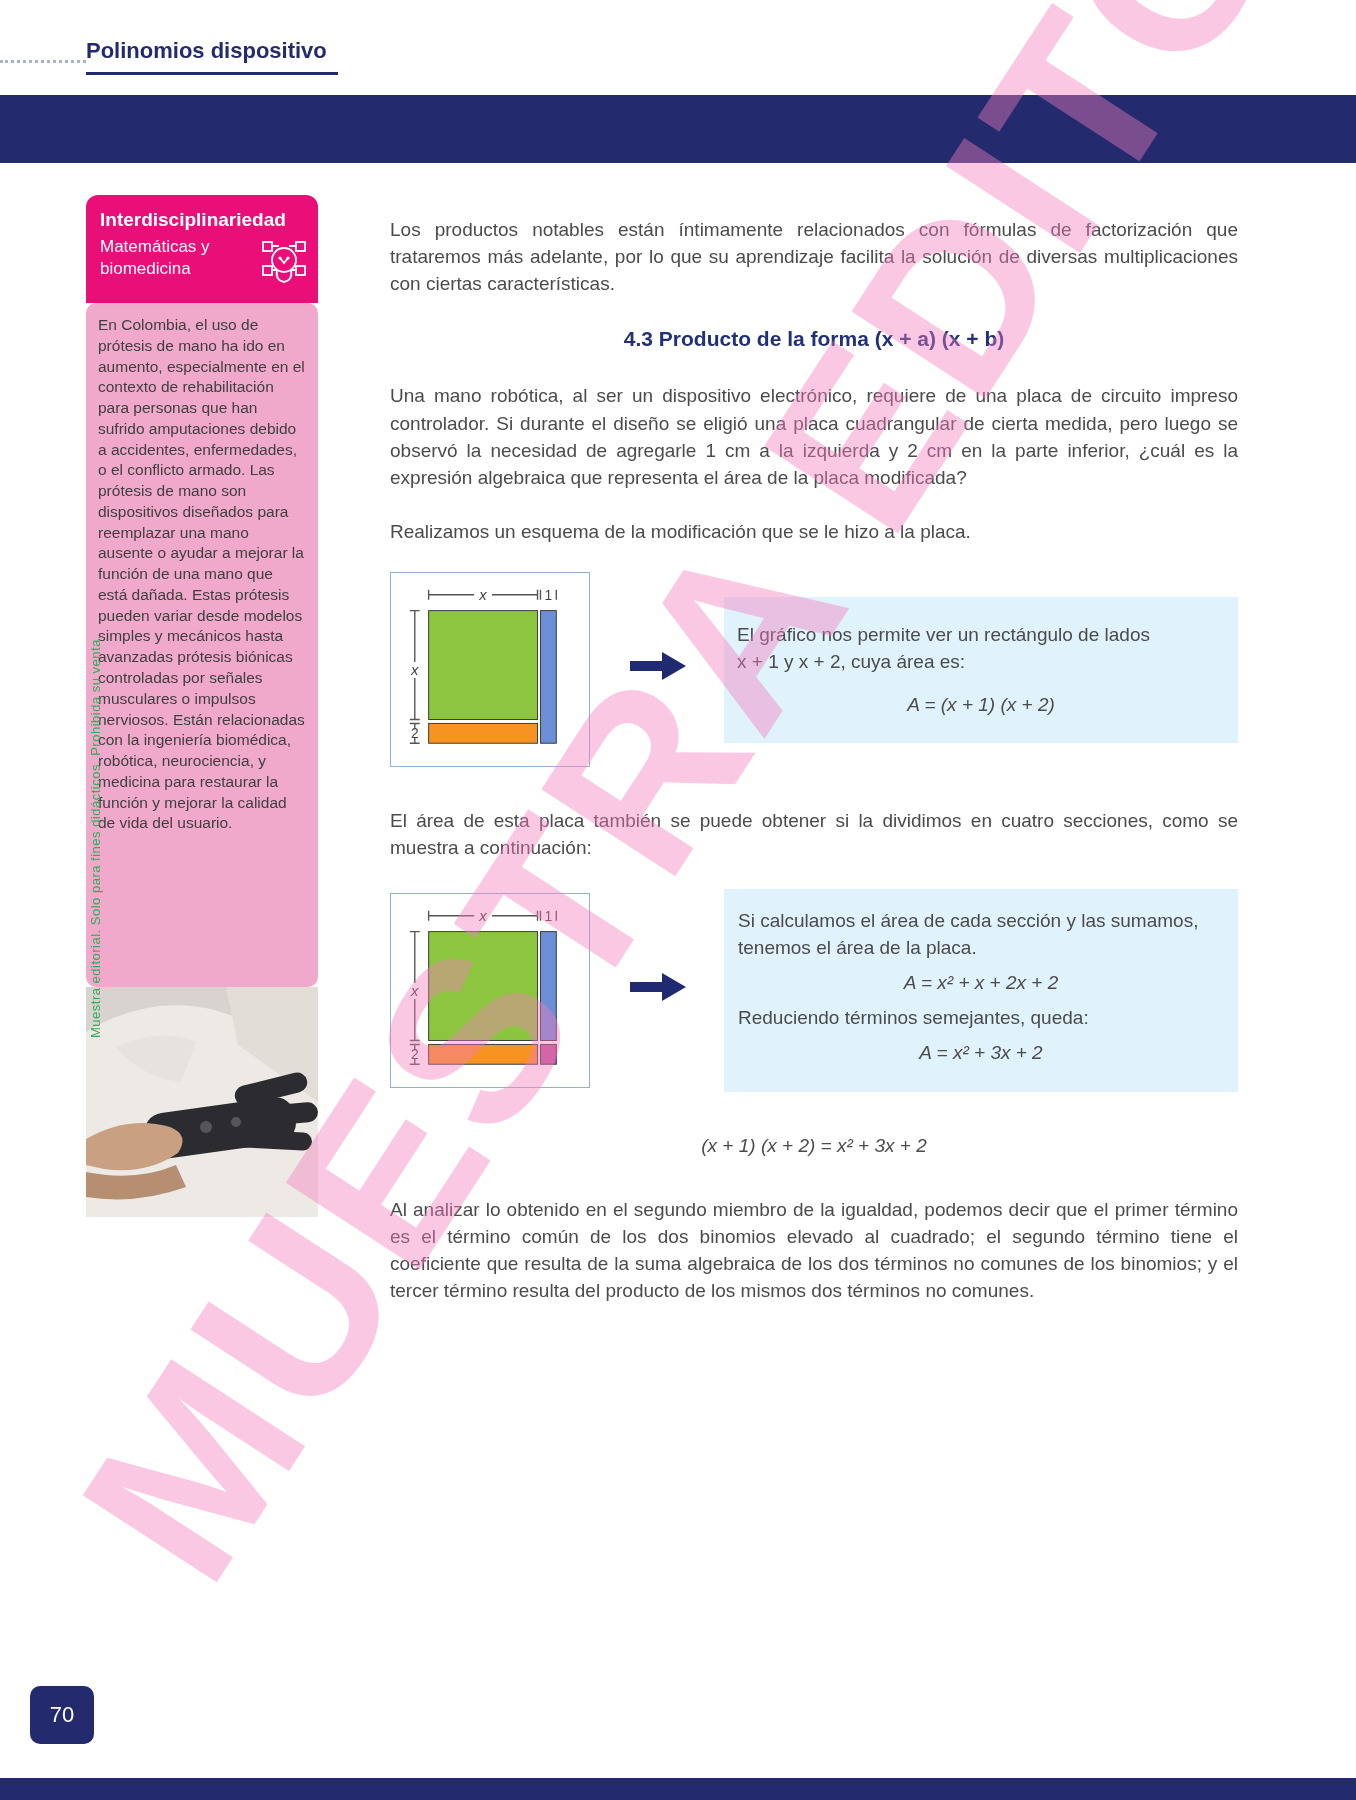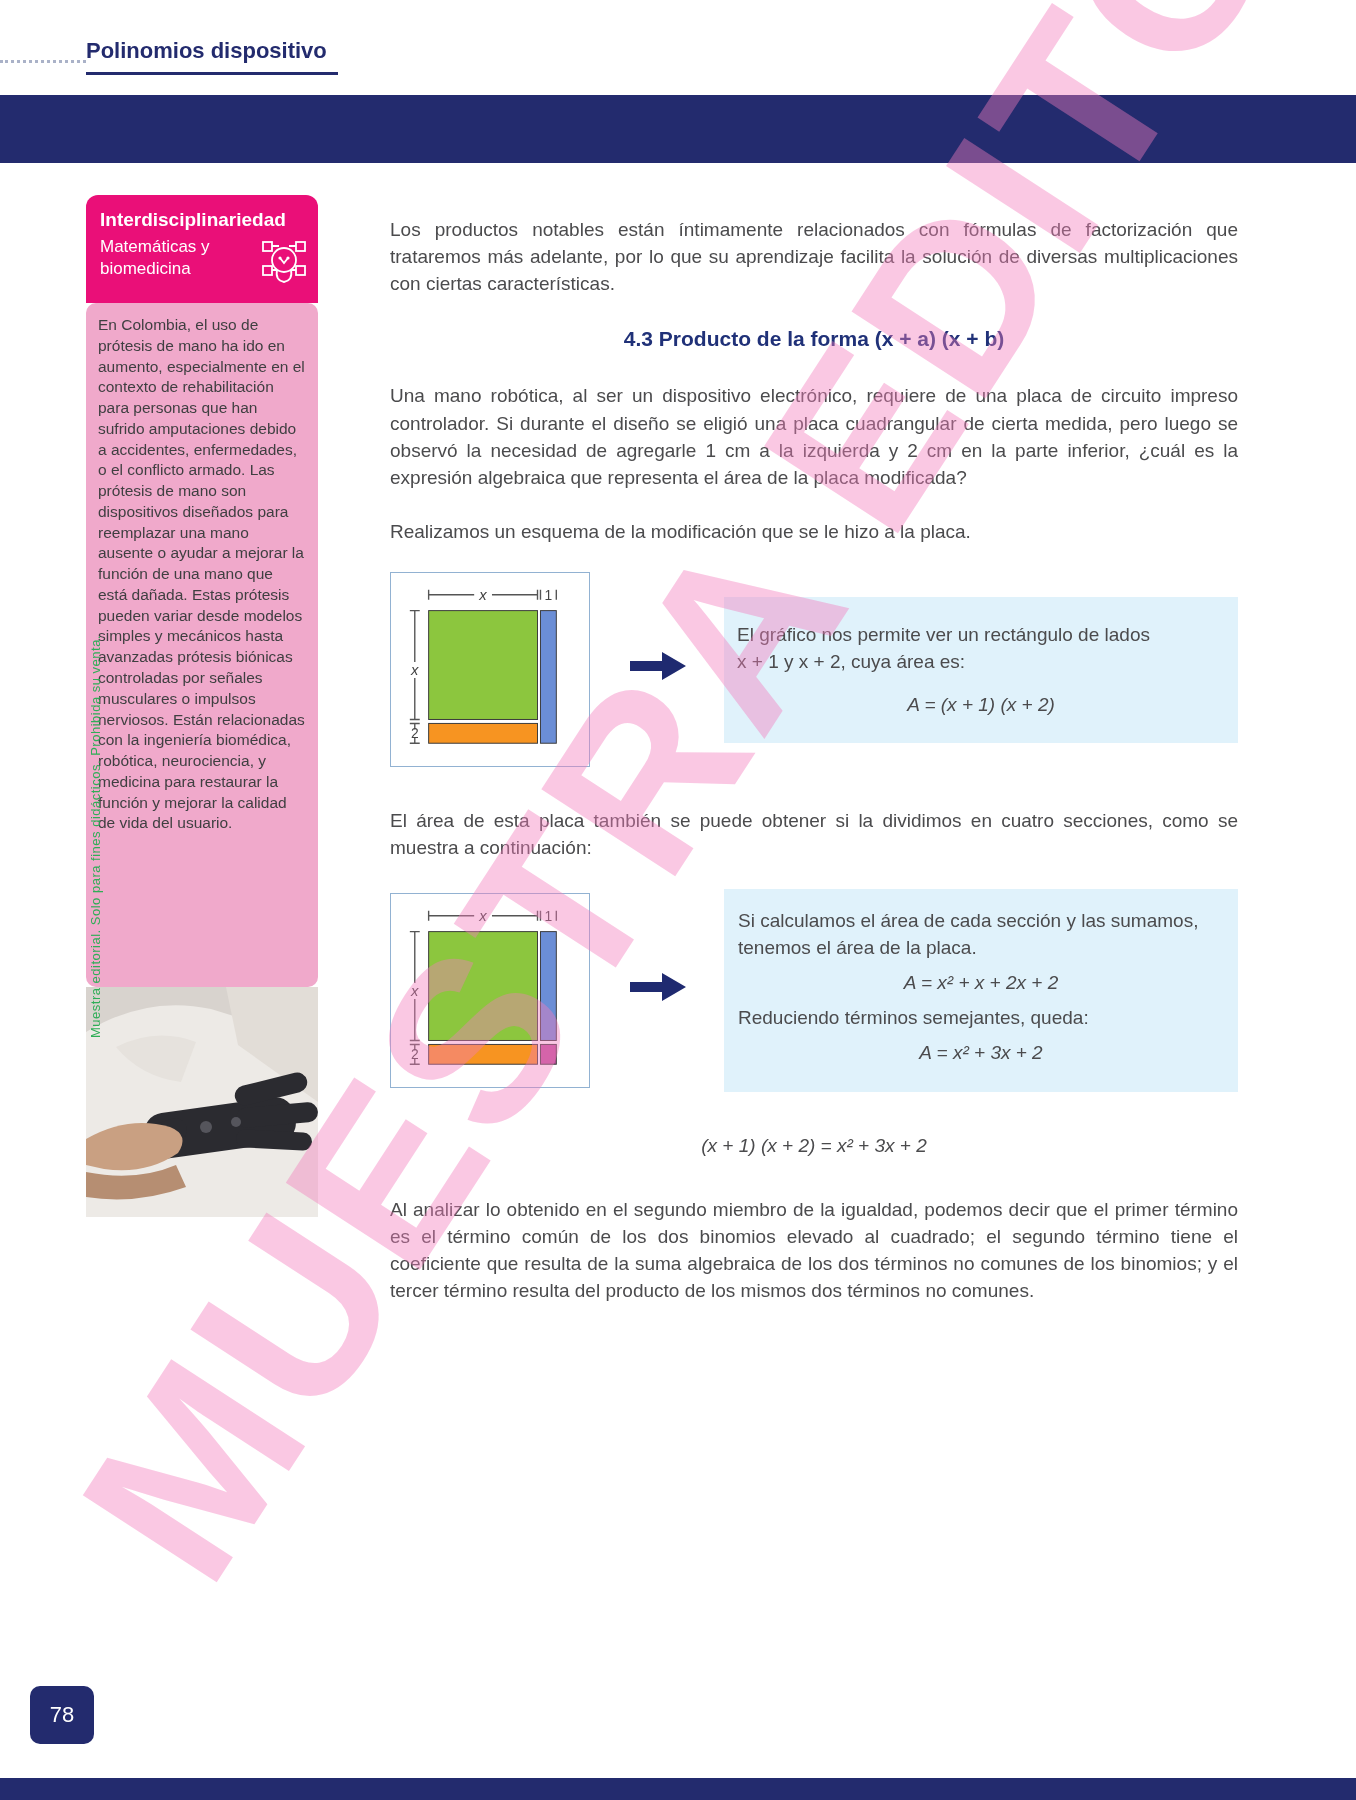--- a/index.html
+++ b/index.html
@@ -170,18 +170,18 @@
         <div>Reduciendo términos semejantes, queda:</div>
         <div class="eq">A = x² + 3x + 2</div>
       </div>
     </div>
 
     <div class="eq-center">(x + 1) (x + 2) = x² + 3x + 2</div>
     <p>Al analizar lo obtenido en el segundo miembro de la igualdad, podemos decir que el primer término es el término común de los dos binomios elevado al cuadrado; el segundo término tiene el coeficiente que resulta de la suma algebraica de los dos términos no comunes de los binomios; y el tercer término resulta del producto de los mismos dos términos no comunes.</p>
   </div>
 
   <div class="pagenum">
-    <span>78</span>
+    <span>70</span>
   </div>
   <div class="foot-band"></div>
 
   <div class="watermark">MUESTRA EDITORIAL</div>
 </div>
 
 </body></html>

